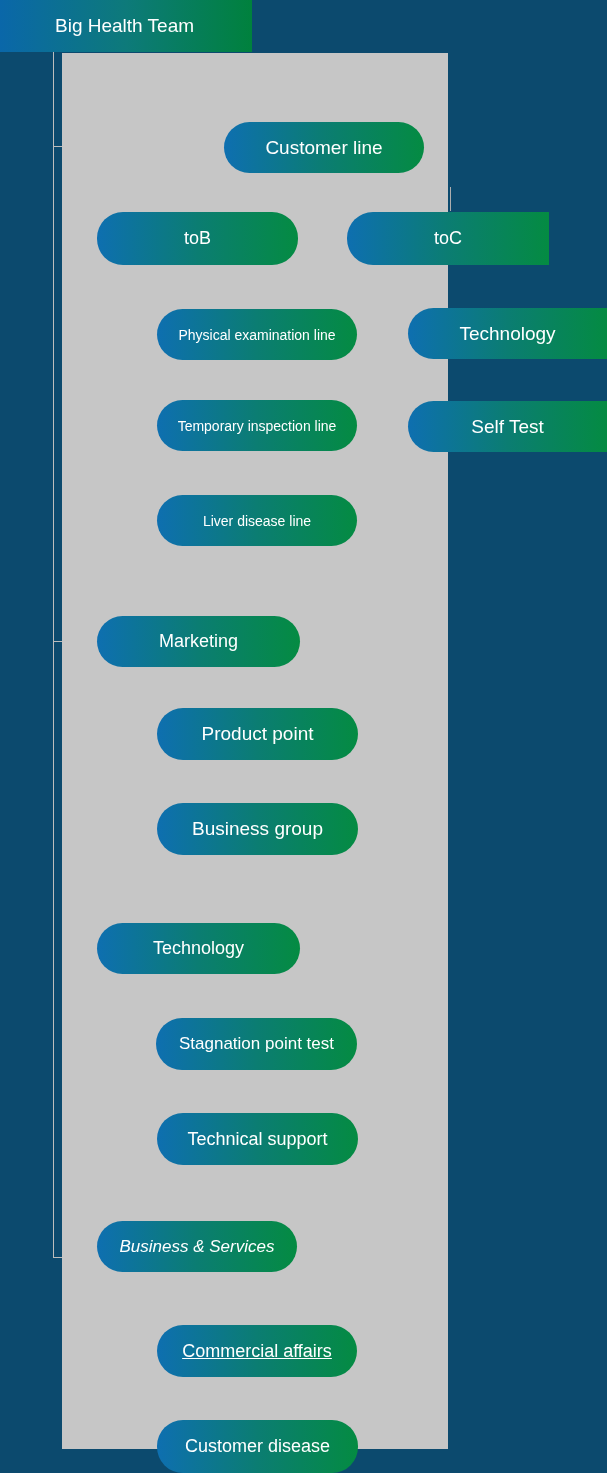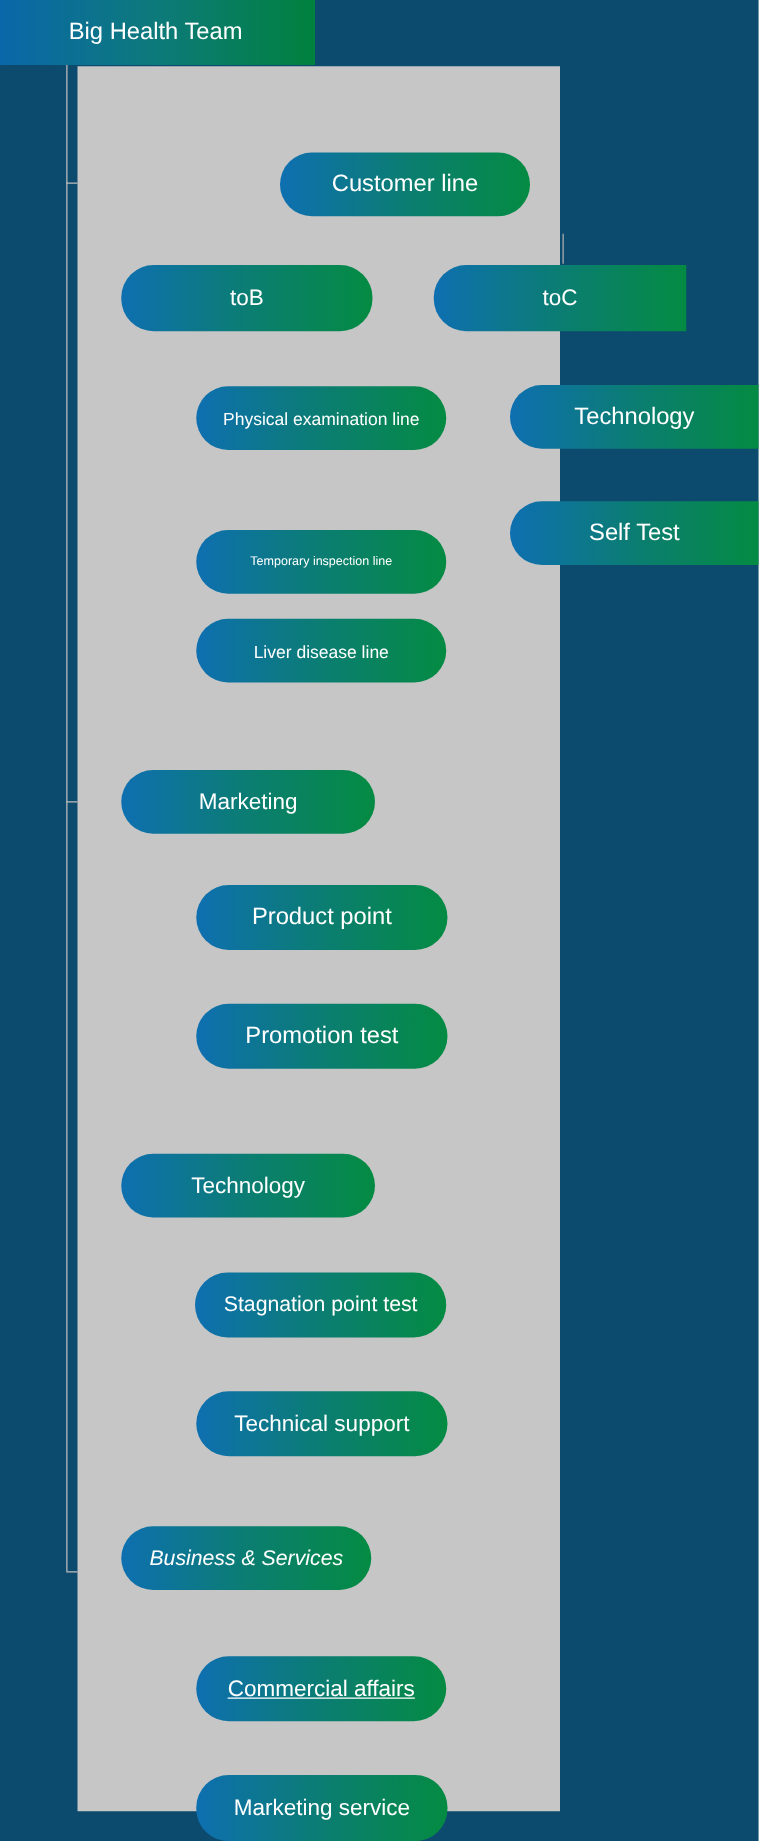--- a/index.html
+++ b/index.html
@@ -57,21 +57,21 @@
     text-align: center;
     white-space: nowrap;
   }
   .pill.flat-right { border-radius: 26px 0 0 26px; justify-content: center; }
 
   .n-business-line { left: 224px; top: 122px; width: 200px; height: 51px; font-size: 19px; }
   .n-tob           { left: 97px;  top: 212px; width: 201px; height: 53px; font-size: 18px; }
   .n-toc           { left: 347px; top: 212px; width: 202px; height: 53px; font-size: 18px; }
   .n-physical      { left: 157px; top: 309px; width: 200px; height: 51px; font-size: 14px; justify-content: center; }
   .n-submission    { left: 408px; top: 308px; width: 199px; height: 51px; font-size: 19px; }
-  .n-temporary     { left: 157px; top: 424px; width: 200px; height: 51px; font-size: 10px; }
+  .n-temporary     { left: 157px; top: 400px; width: 200px; height: 51px; font-size: 14px; }
   .n-self-test     { left: 408px; top: 401px; width: 199px; height: 51px; font-size: 19px; }
   .n-liver         { left: 157px; top: 495px; width: 200px; height: 51px; font-size: 14px; }
   .n-marketing     { left: 97px;  top: 616px; width: 203px; height: 51px; font-size: 18px; }
   .n-product       { left: 157px; top: 708px; width: 201px; height: 52px; font-size: 19px; }
   .n-promotion     { left: 157px; top: 803px; width: 201px; height: 52px; font-size: 19px; }
   .n-technology    { left: 97px;  top: 923px; width: 203px; height: 51px; font-size: 18px; }
   .n-stagnation    { left: 156px; top: 1018px; width: 201px; height: 52px; font-size: 17px; }
   .n-technical     { left: 157px; top: 1113px; width: 201px; height: 52px; font-size: 18px; }
   .n-biz-services  { left: 97px;  top: 1221px; width: 200px; height: 51px; font-size: 17px; font-style: italic; }
   .n-commercial    { left: 157px; top: 1325px; width: 200px; height: 52px; font-size: 18px; text-decoration: underline; }
@@ -128,21 +128,21 @@
 
   <div class="pill n-marketing">
     <span>Marketing</span>
   </div>
 
   <div class="pill n-product">
     <span>Product point</span>
   </div>
 
   <div class="pill n-promotion">
-    <span>Promotion test</span>
+    <span>Business group</span>
   </div>
 
   <div class="pill n-technology">
     <span>Technology</span>
   </div>
 
   <div class="pill n-stagnation">
     <span>Stagnation point test</span>
   </div>
 
@@ -152,16 +152,16 @@
 
   <div class="pill n-biz-services">
     <span>Business &amp; Services</span>
   </div>
 
   <div class="pill n-commercial">
     <span>Commercial affairs</span>
   </div>
 
   <div class="pill n-customer">
-    <span>Marketing service</span>
+    <span>Customer disease</span>
   </div>
 
 </div>
 
 </body></html>

